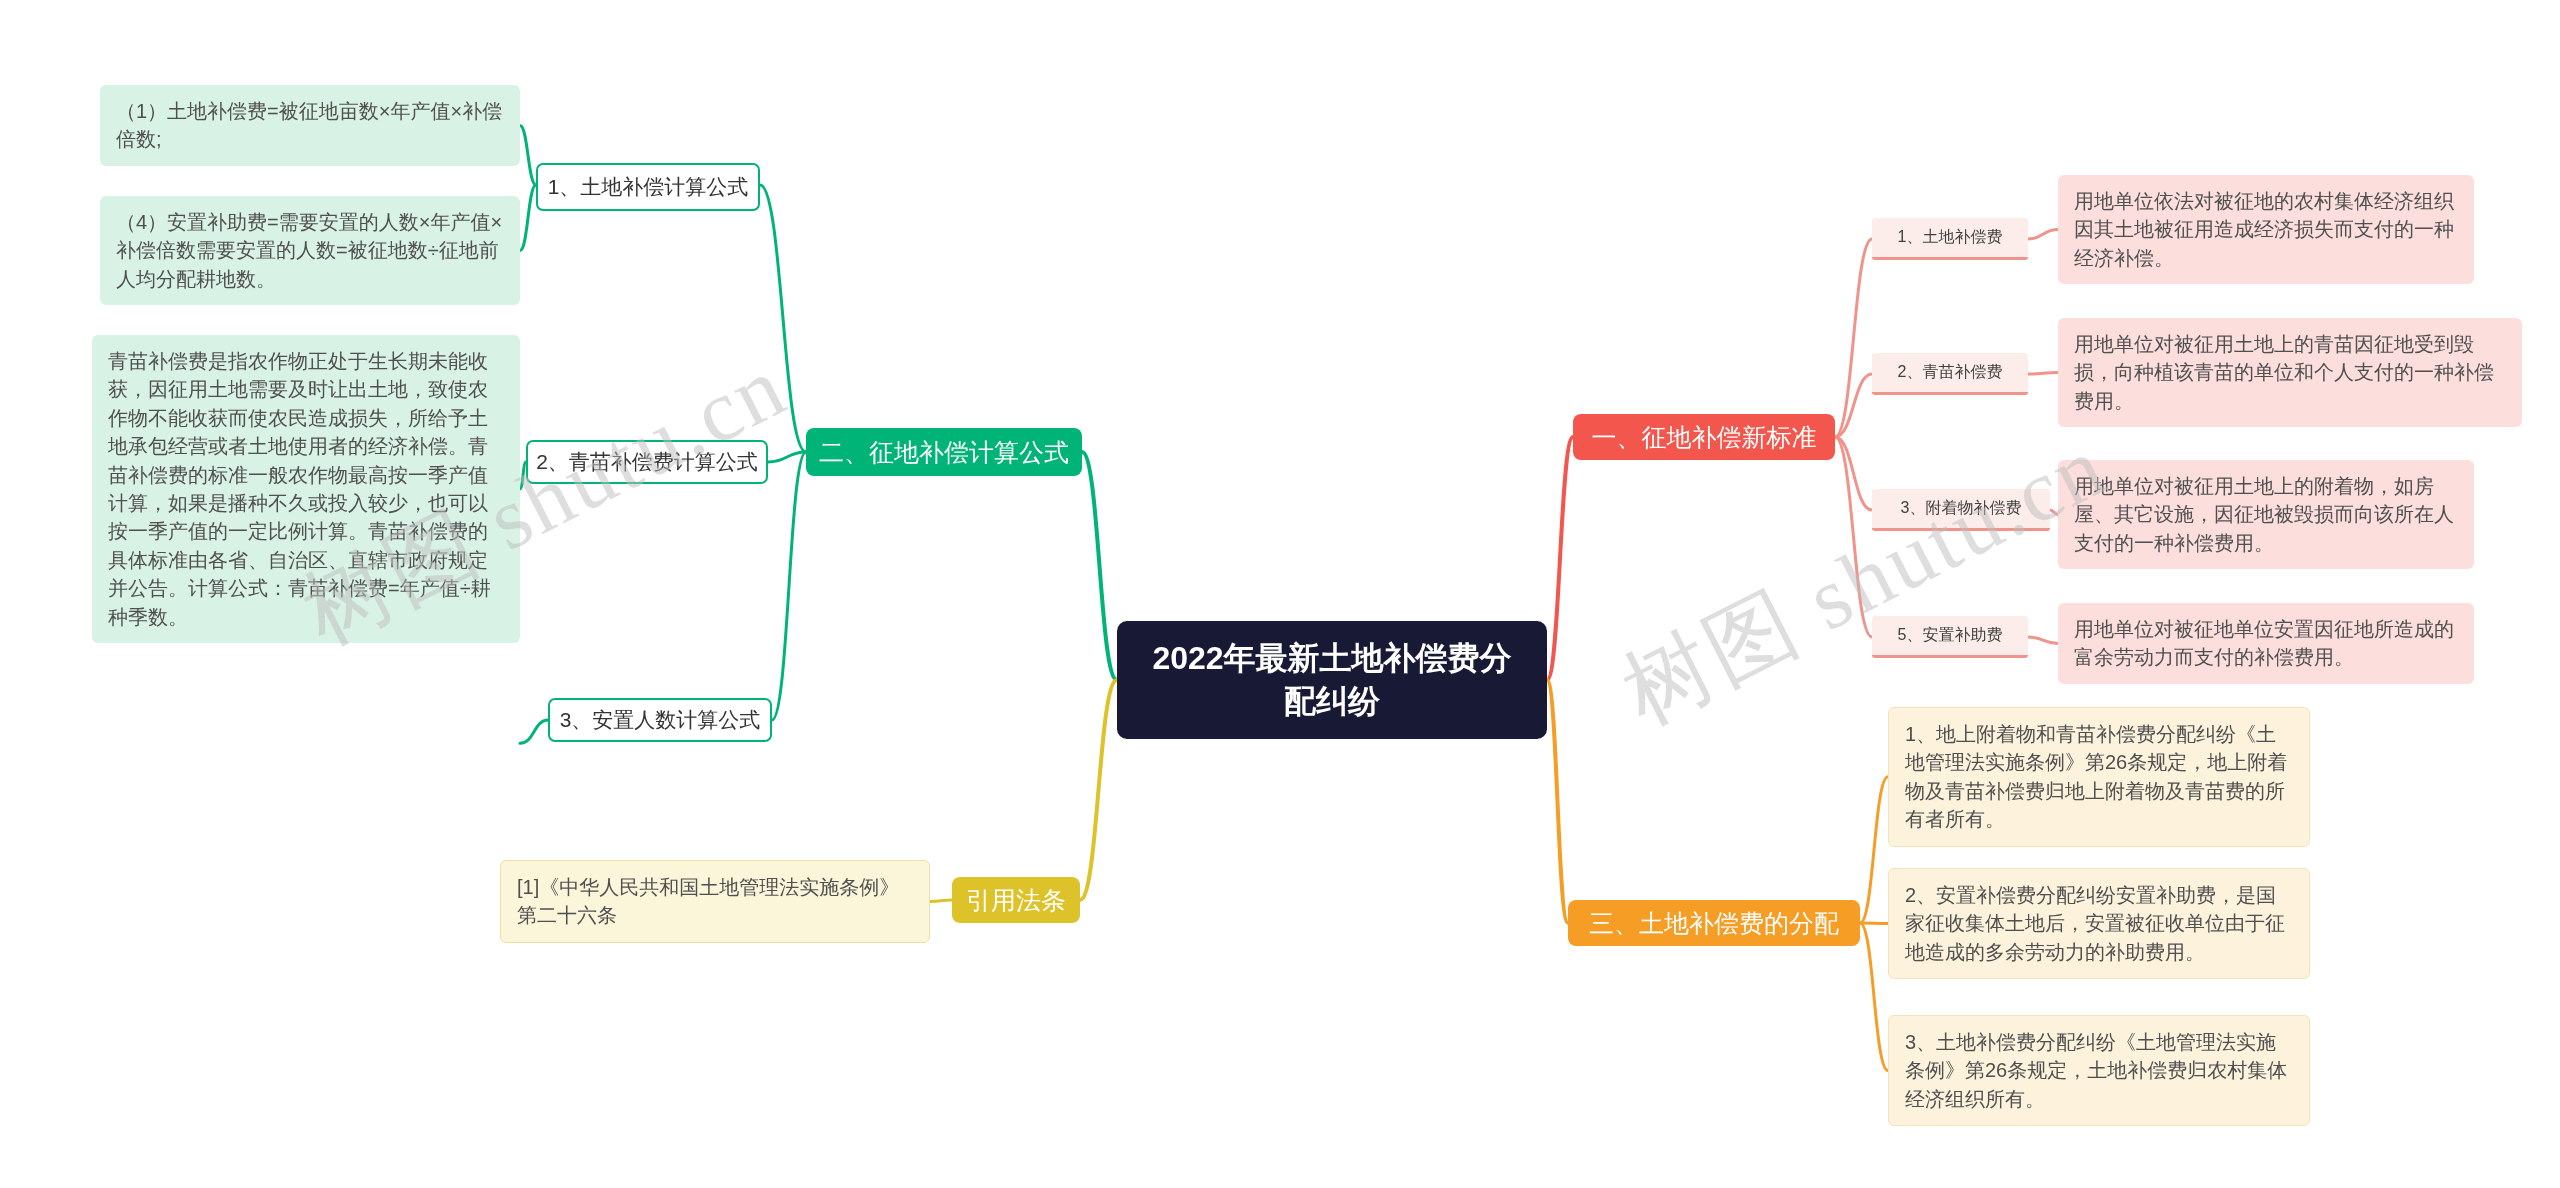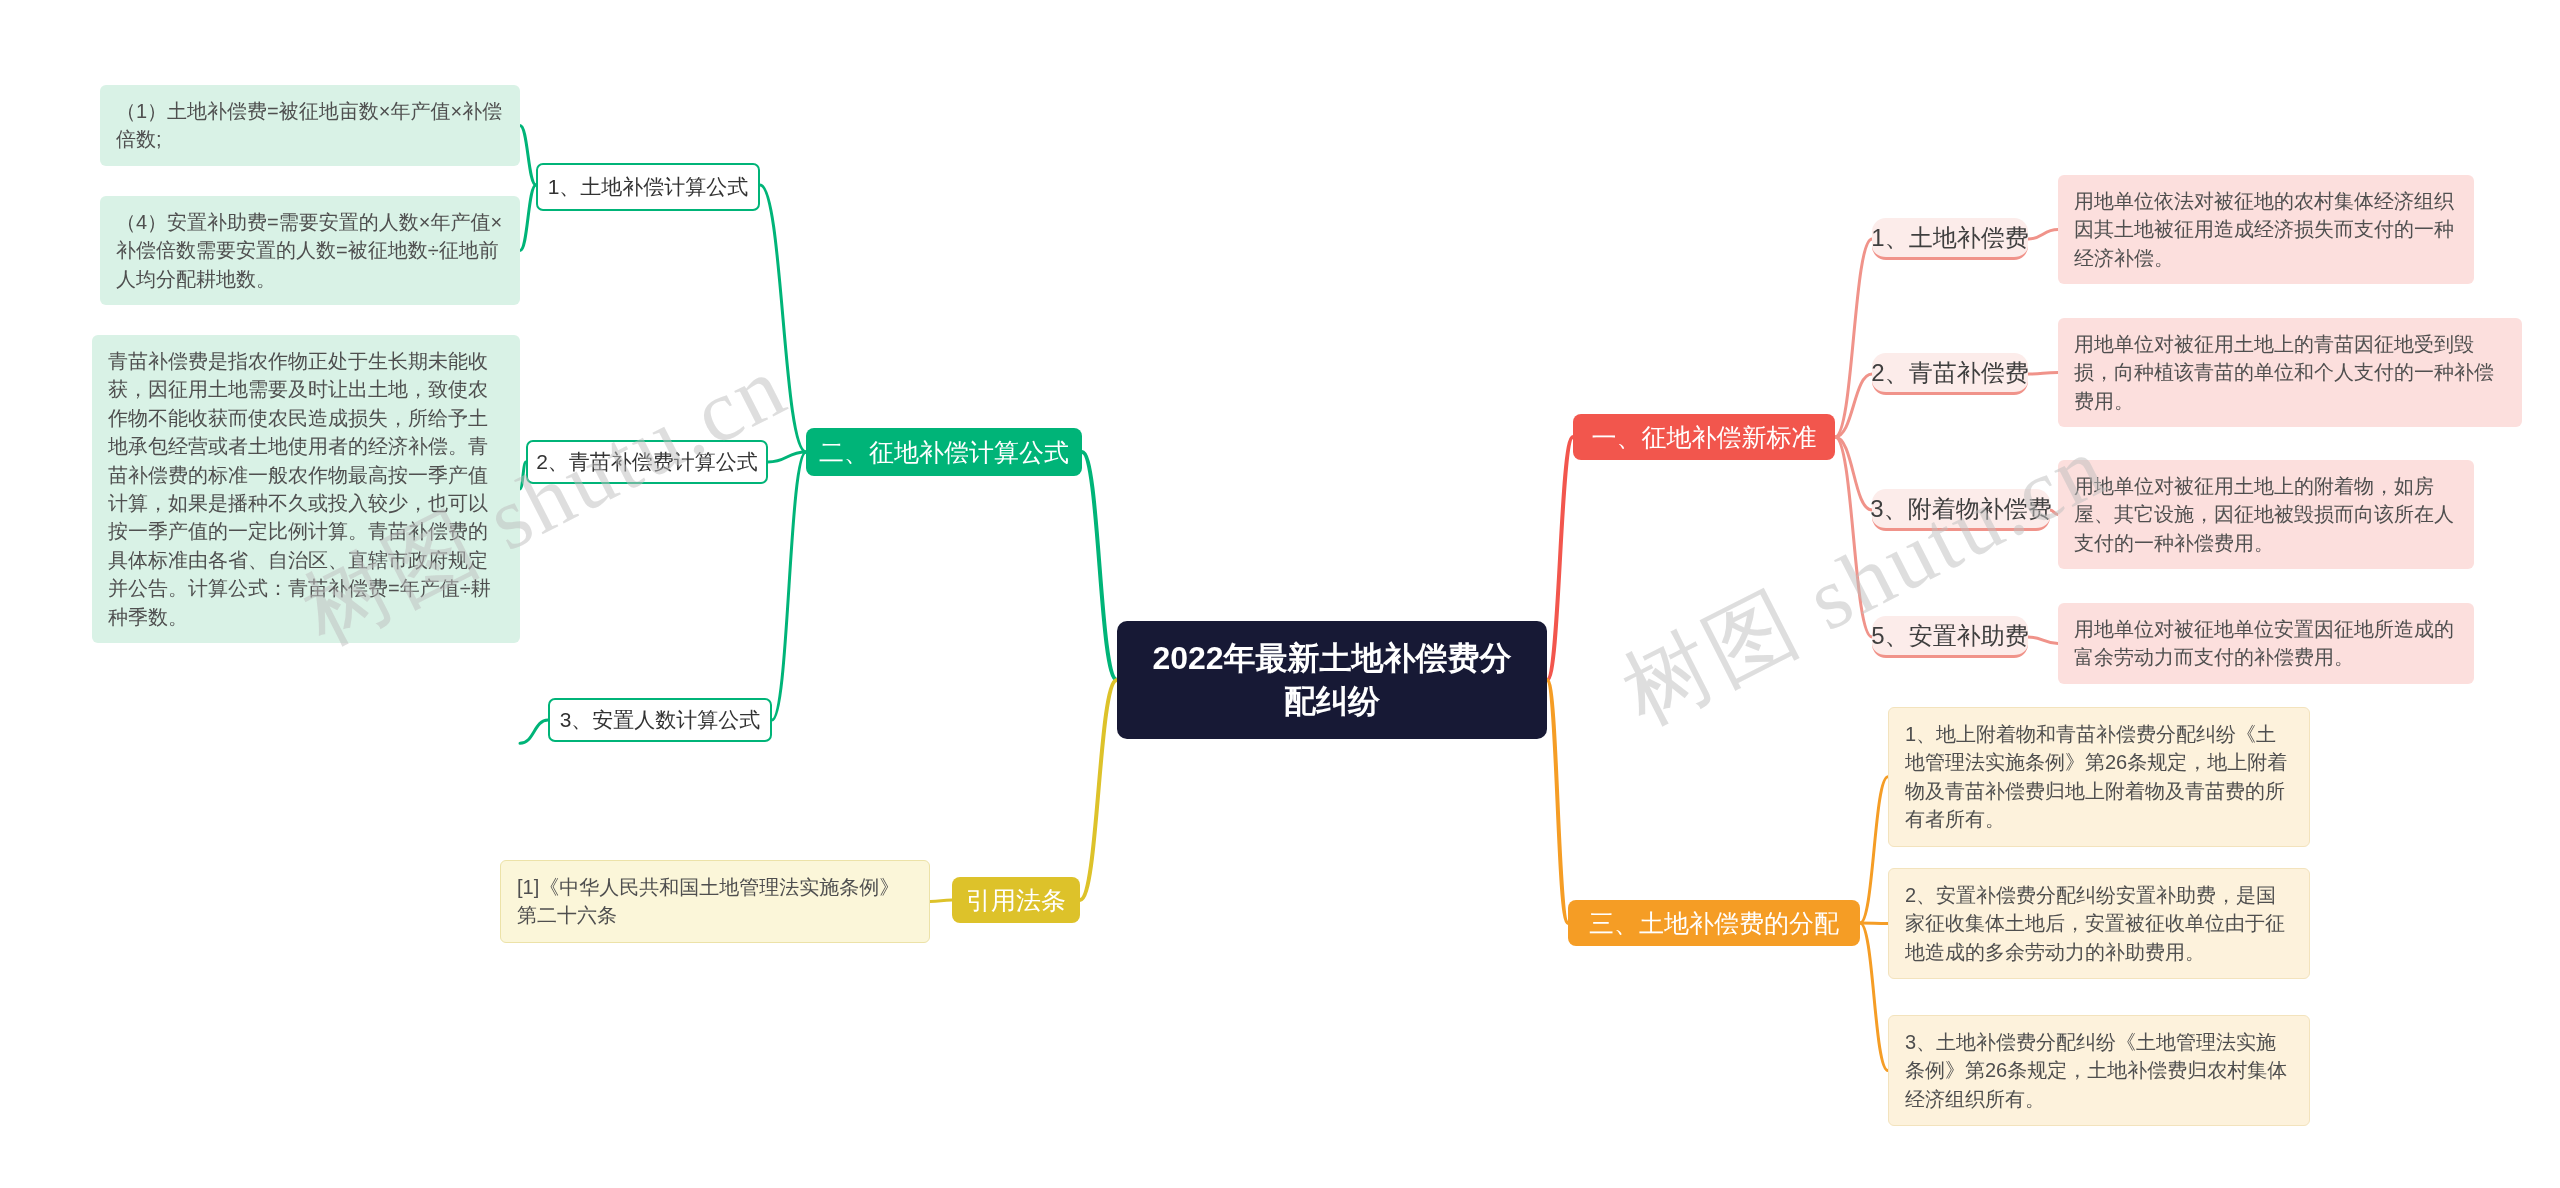--- a/index.html
+++ b/index.html
@@ -23,21 +23,21 @@
   .pill.yellow { background:var(--yellow); }
   .pill.red    { background:var(--red); }
   .pill.orange { background:var(--orange); }
 
   .childbox {
     background:#fff; border:2px solid var(--green); color:#333; font-size:21px;
     border-radius:7px; display:flex; align-items:center; justify-content:center;
     white-space:nowrap; padding:0 10px;
   }
   .plabel {
-    background:var(--pink_bg); color:#3f3f3f; font-size:24px; border-radius:14px;
+    background:var(--pink_bg); color:#3f3f3f; font-size:16px; border-radius:3px;
     display:flex; align-items:center; justify-content:center; white-space:nowrap;
     border-bottom:3px solid var(--pink_line);
   }
   .leaf {
     font-size:20px; line-height:1.42; color:#4f4f4f;
     border-radius:6px; padding:12px 16px;
   }
   .leaf.mint    { background:var(--mint); }
   .leaf.lyellow { background:var(--light_yellow); border:1px solid #ece2a8; }
   .leaf.pink    { background:var(--pink); }

